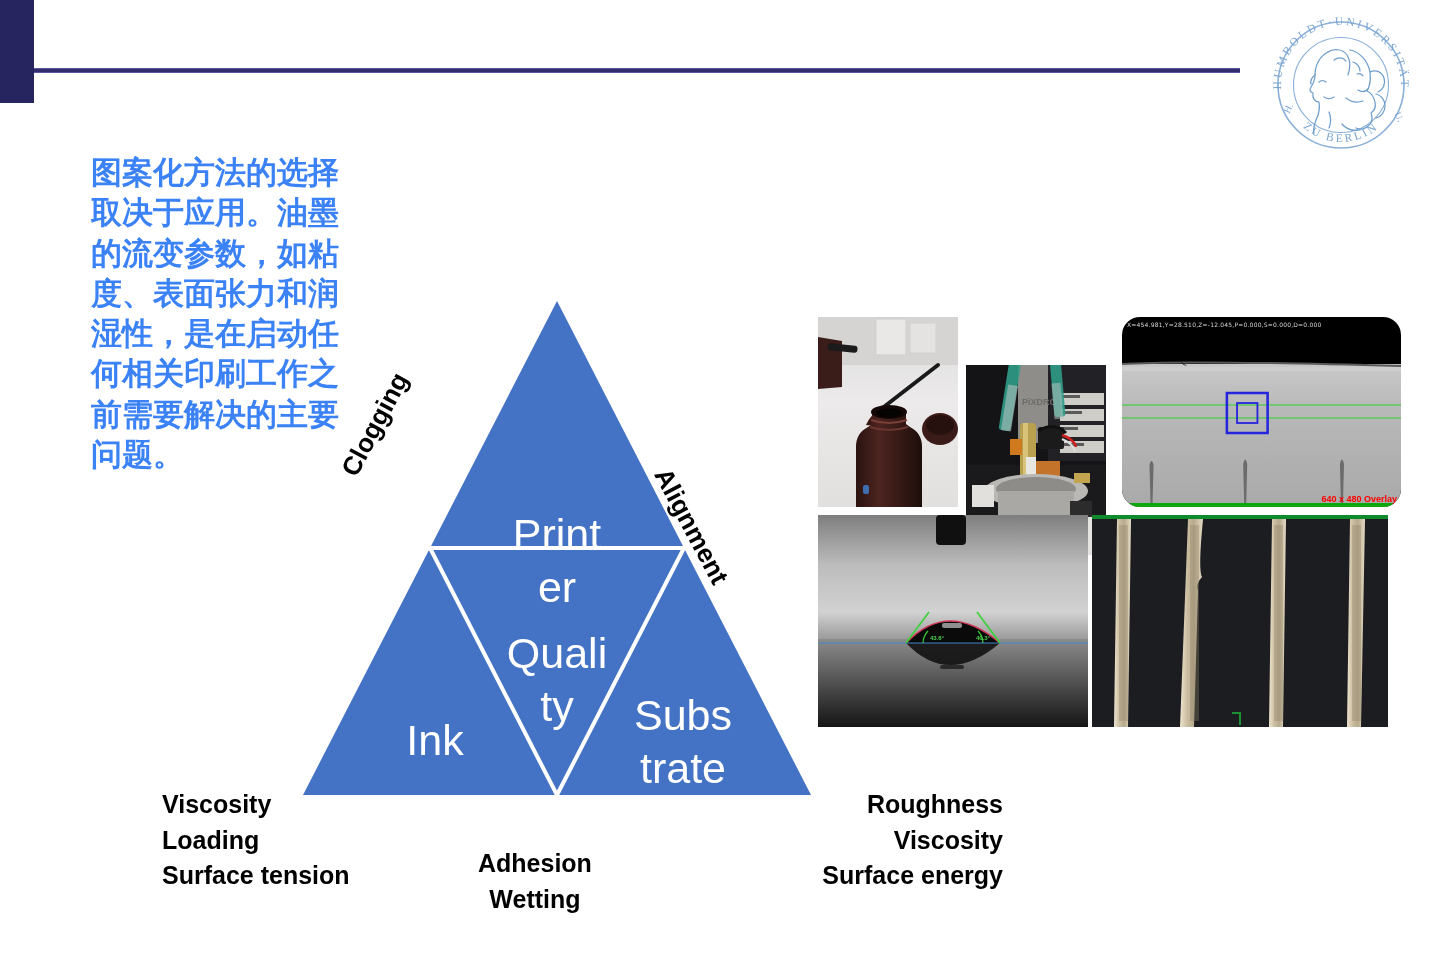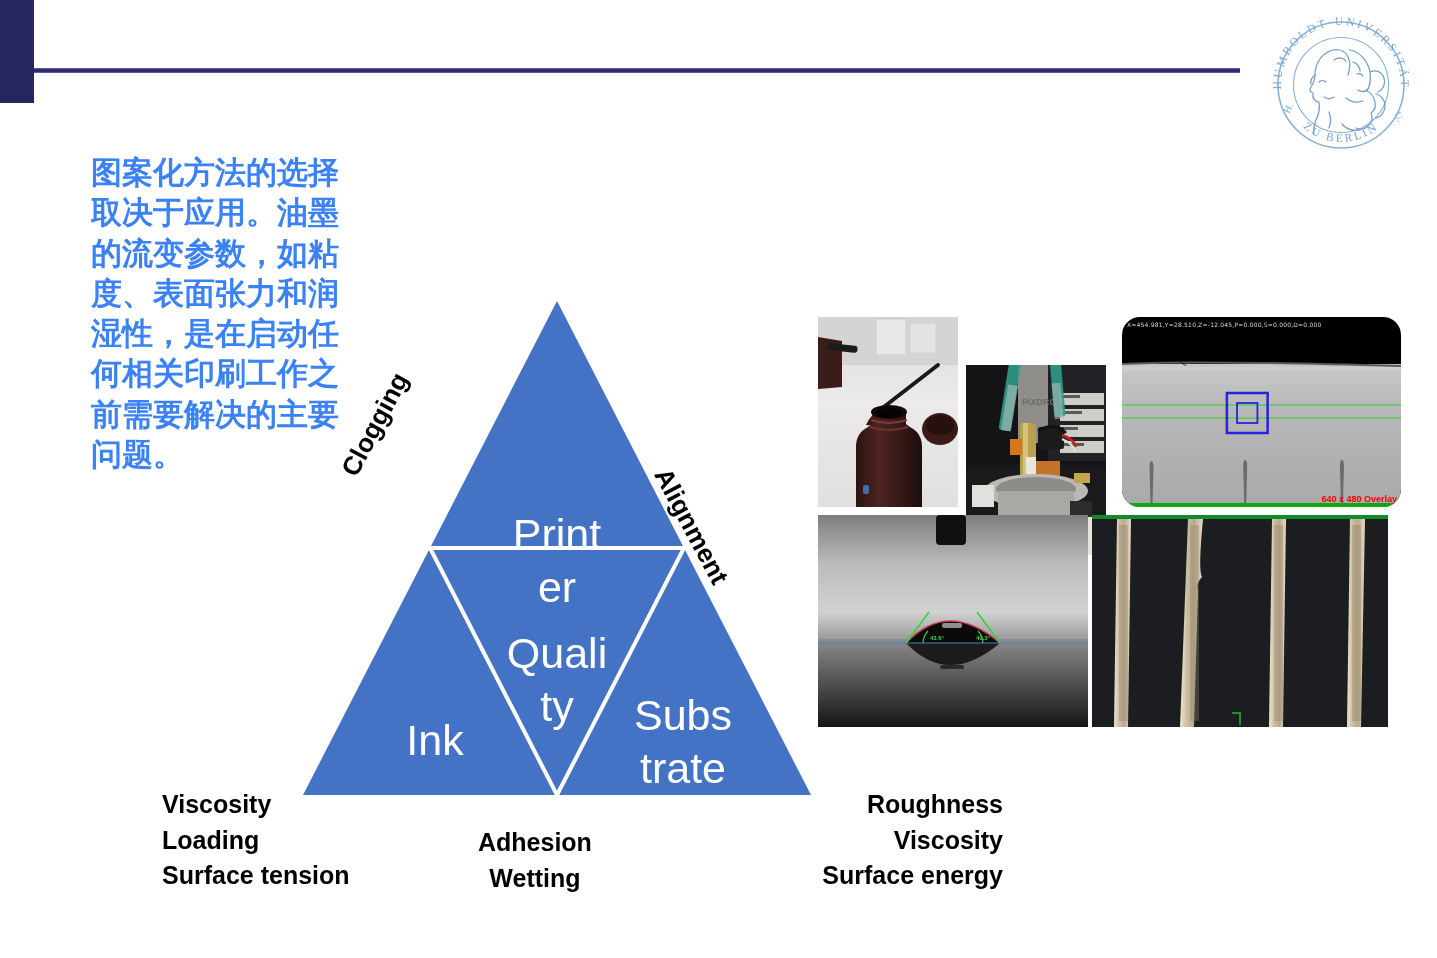--- a/index.html
+++ b/index.html
@@ -93,21 +93,21 @@
   
   .corner-label {
     position: absolute;
     font-size: 25px;
     font-weight: 700;
     line-height: 1.42;
     color: #000;
     white-space: pre-line;
   }
   .cl-left   { left: 128px;  top: 787px; text-align: left; margin-left: 34px; }
-  .cl-center { left: 478px;  top: 825px; text-align: center; }
+  .cl-center { left: 478px;  top: 846px; text-align: center; }
   .cl-right  { right: 434px; top: 787px; text-align: right; }
 
   
   .grid { position: absolute; left: 818px; top: 317px; }
   .ph { position: absolute; overflow: hidden; }
 
   .ph-ink       { left: 0px;   top: 0px;   width: 140px; height: 190px; }
   .ph-printer   { left: 148px; top: 0px;   width: 140px; height: 190px; margin-top: 48px; }
   .ph-camera    { left: 304px; top: 0px;   width: 279px; height: 190px; border-radius: 18px; }
   .ph-drop      { left: 0px;   top: 198px; width: 270px; height: 212px; }

